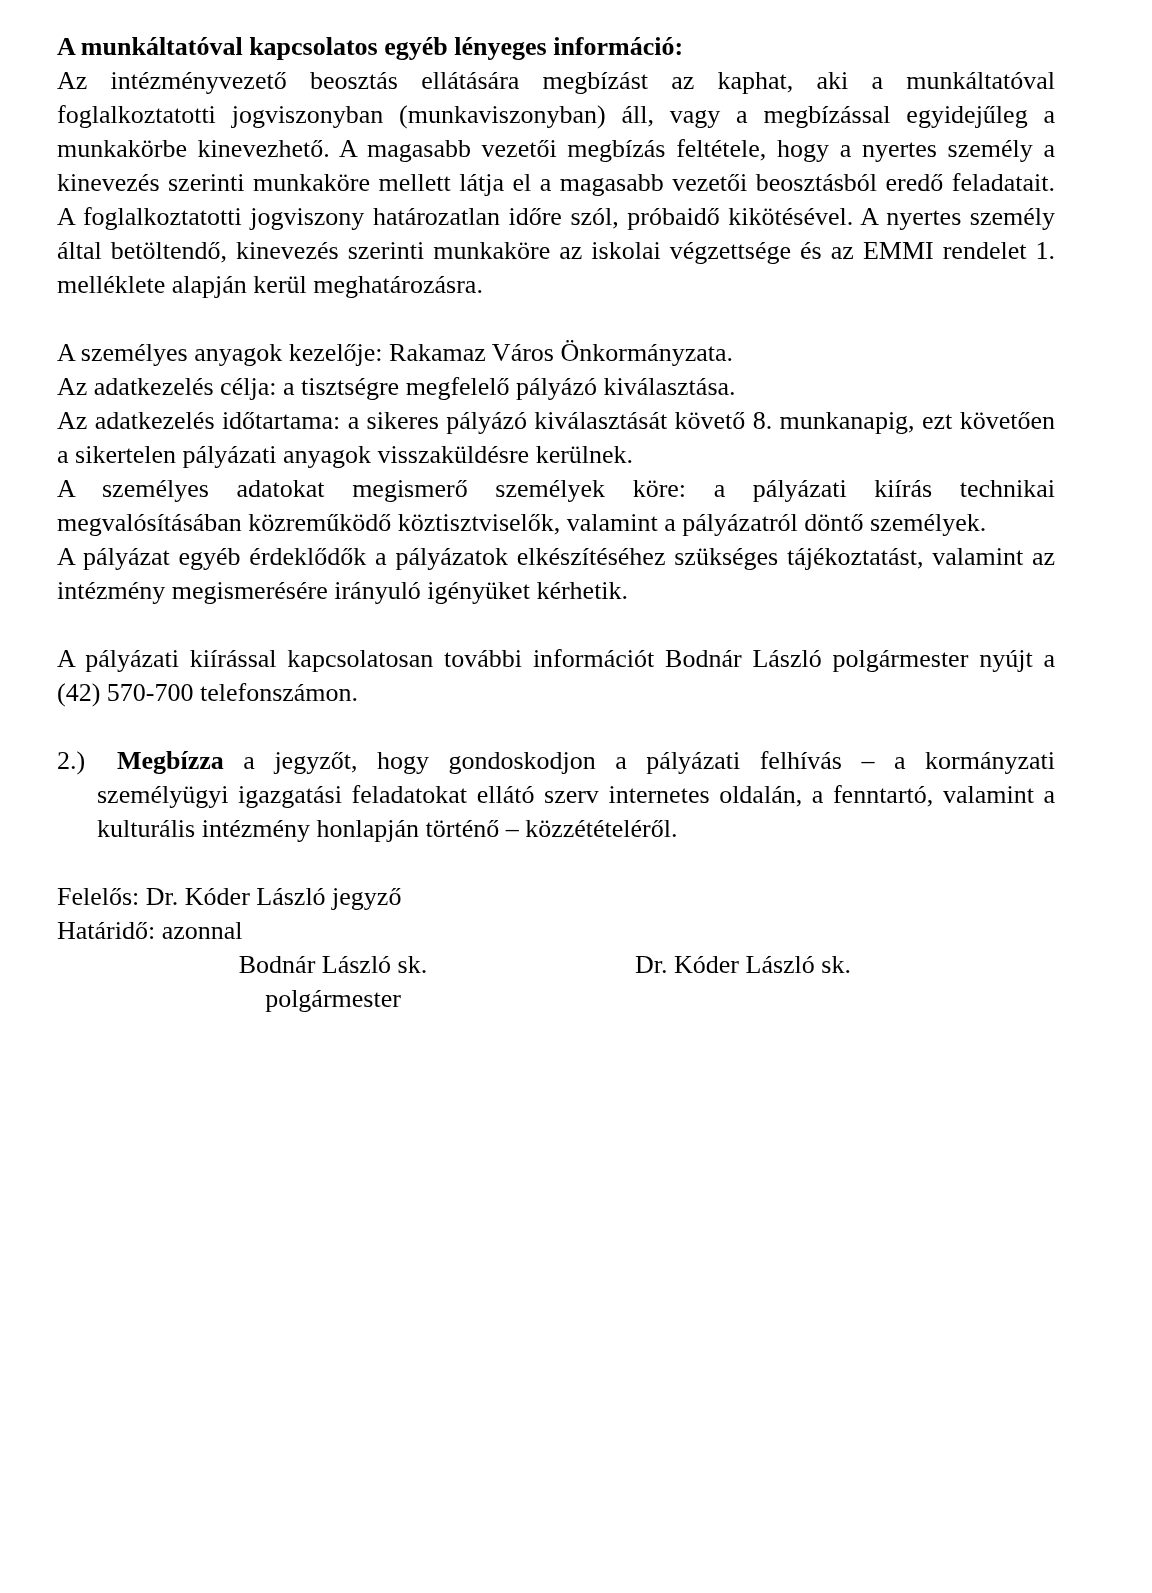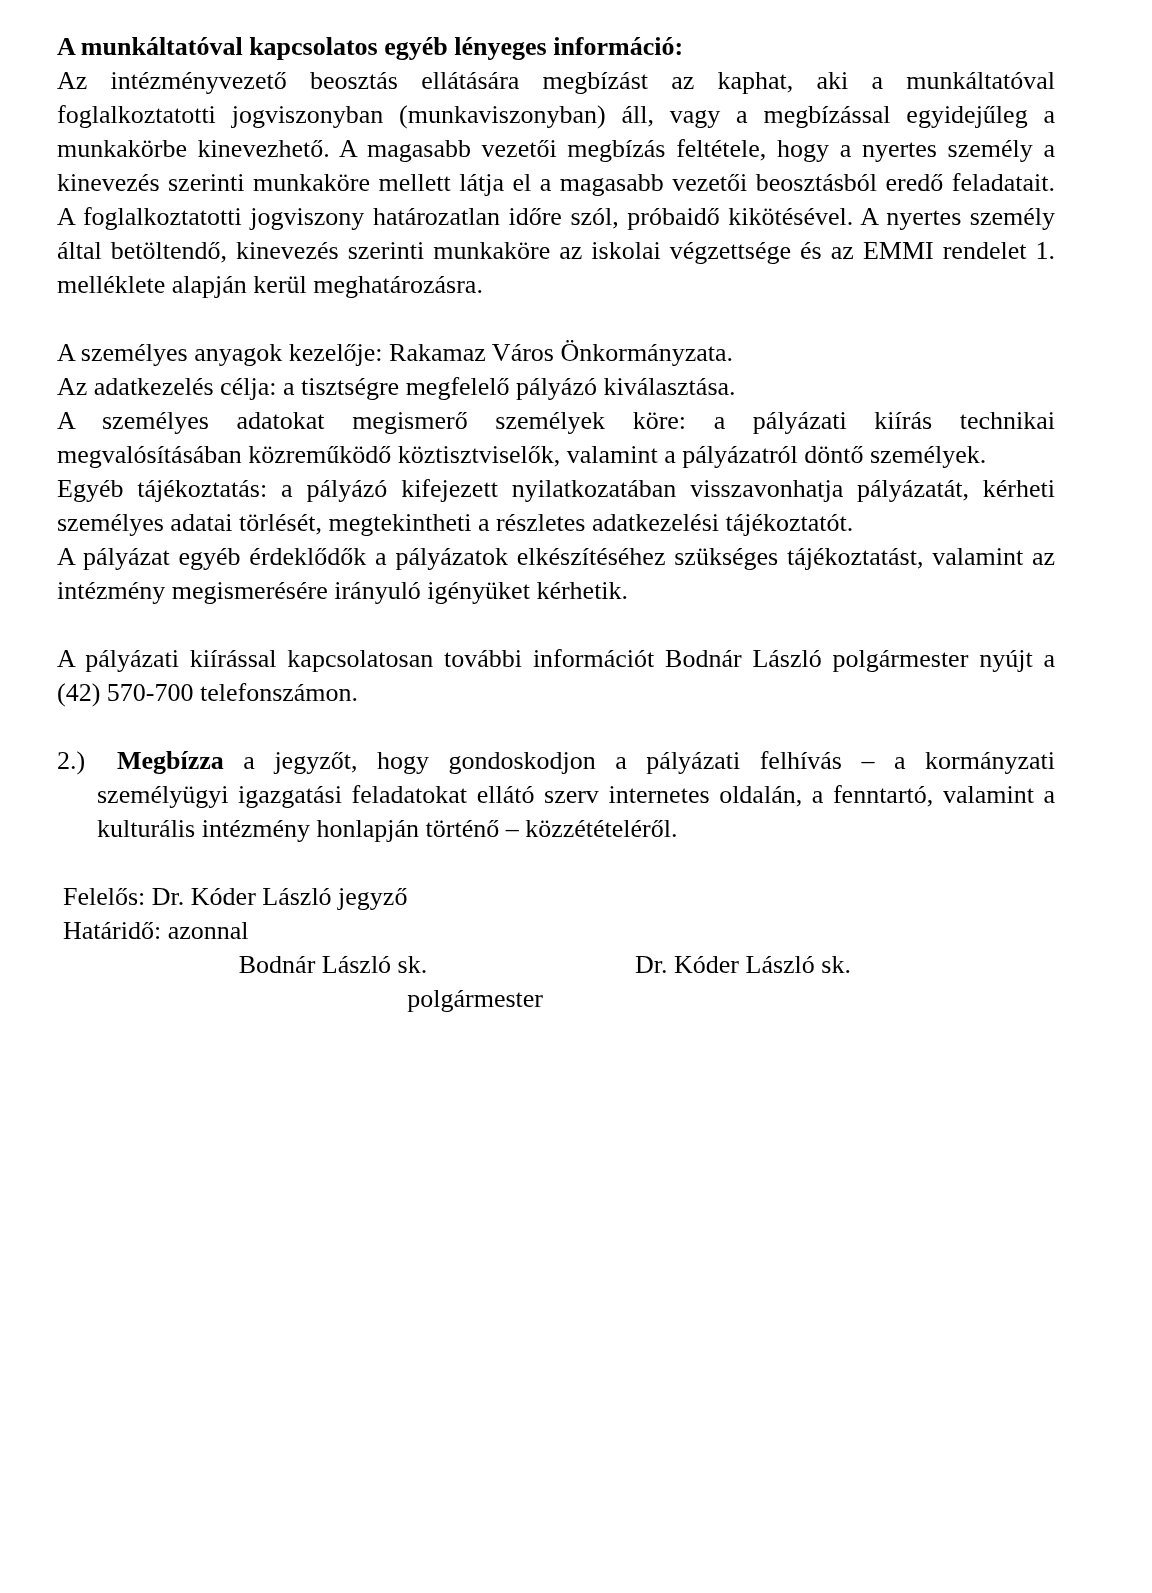--- a/index.html
+++ b/index.html
@@ -30,21 +30,20 @@
   p {
     margin: 0;
     text-align: justify;
     text-justify: inter-word;
   }
   .flow {
     text-align: justify;
   }
   .noindent {
     text-align: left;
-    margin-left: 6px;
   }
   .bold-head {
     font-weight: bold;
     text-align: left;
   }
   .gap {
     height: 34px;
   }
   
   .num-item {
@@ -76,21 +75,21 @@
   }
   .sig-col {
     flex: 0 0 auto;
     text-align: center;
     line-height: 34px;
     font-size: 26px;
   }
   .sig-col.left  { width: 420px; }
   .sig-col.right { width: 400px; }
   .sig-name { display: block; }
-  .sig-role { display: block; text-align: right; }
+  .sig-role { display: block; }
   .tail {
     margin-top: 82px;
     line-height: 34px;
     font-size: 26px;
     text-align: left;
   }
   .tail span { display: block; }
 </style>
 </head>
 <body>
@@ -98,22 +97,22 @@
 <div class="page">
   <div class="doc-body">
 
     <p class="bold-head">A munkáltatóval kapcsolatos egyéb lényeges információ:</p>
     <p class="flow">Az intézményvezető beosztás ellátására megbízást az kaphat, aki a munkáltatóval foglalkoztatotti jogviszonyban (munkaviszonyban) áll, vagy a megbízással egyidejűleg a munkakörbe kinevezhető. A magasabb vezetői megbízás feltétele, hogy a nyertes személy a kinevezés szerinti munkaköre mellett látja el a magasabb vezetői beosztásból eredő feladatait. A foglalkoztatotti jogviszony határozatlan időre szól, próbaidő kikötésével. A nyertes személy által betöltendő, kinevezés szerinti munkaköre az iskolai végzettsége és az EMMI rendelet 1. melléklete alapján kerül meghatározásra.</p>
 
     <div class="gap"></div>
 
     <p class="flow">A személyes anyagok kezelője: Rakamaz Város Önkormányzata.</p>
     <p class="flow">Az adatkezelés célja: a tisztségre megfelelő pályázó kiválasztása.</p>
+    <p class="flow">Az adatkezelés időtartama: a sikeres pályázó kiválasztását követő 8. munkanapig, ezt követően a sikertelen pályázati anyagok visszaküldésre kerülnek.</p>
     <p class="flow">A személyes adatokat megismerő személyek köre: a pályázati kiírás technikai megvalósításában közreműködő köztisztviselők, valamint a pályázatról döntő személyek.</p>
-    <p class="flow">Egyéb tájékoztatás: a pályázó kifejezett nyilatkozatában visszavonhatja pályázatát, kérheti személyes adatai törlését, megtekintheti a részletes adatkezelési tájékoztatót.</p>
     <p class="flow">A pályázat egyéb érdeklődők a pályázatok elkészítéséhez szükséges tájékoztatást, valamint az intézmény megismerésére irányuló igényüket kérhetik.</p>
 
     <div class="gap"></div>
 
     <p class="flow">A pályázati kiírással kapcsolatosan további információt Bodnár László polgármester nyújt a (42) 570-700 telefonszámon.</p>
 
     <div class="gap"></div>
 
     <div class="num-wrap">
       <div class="num-item">

